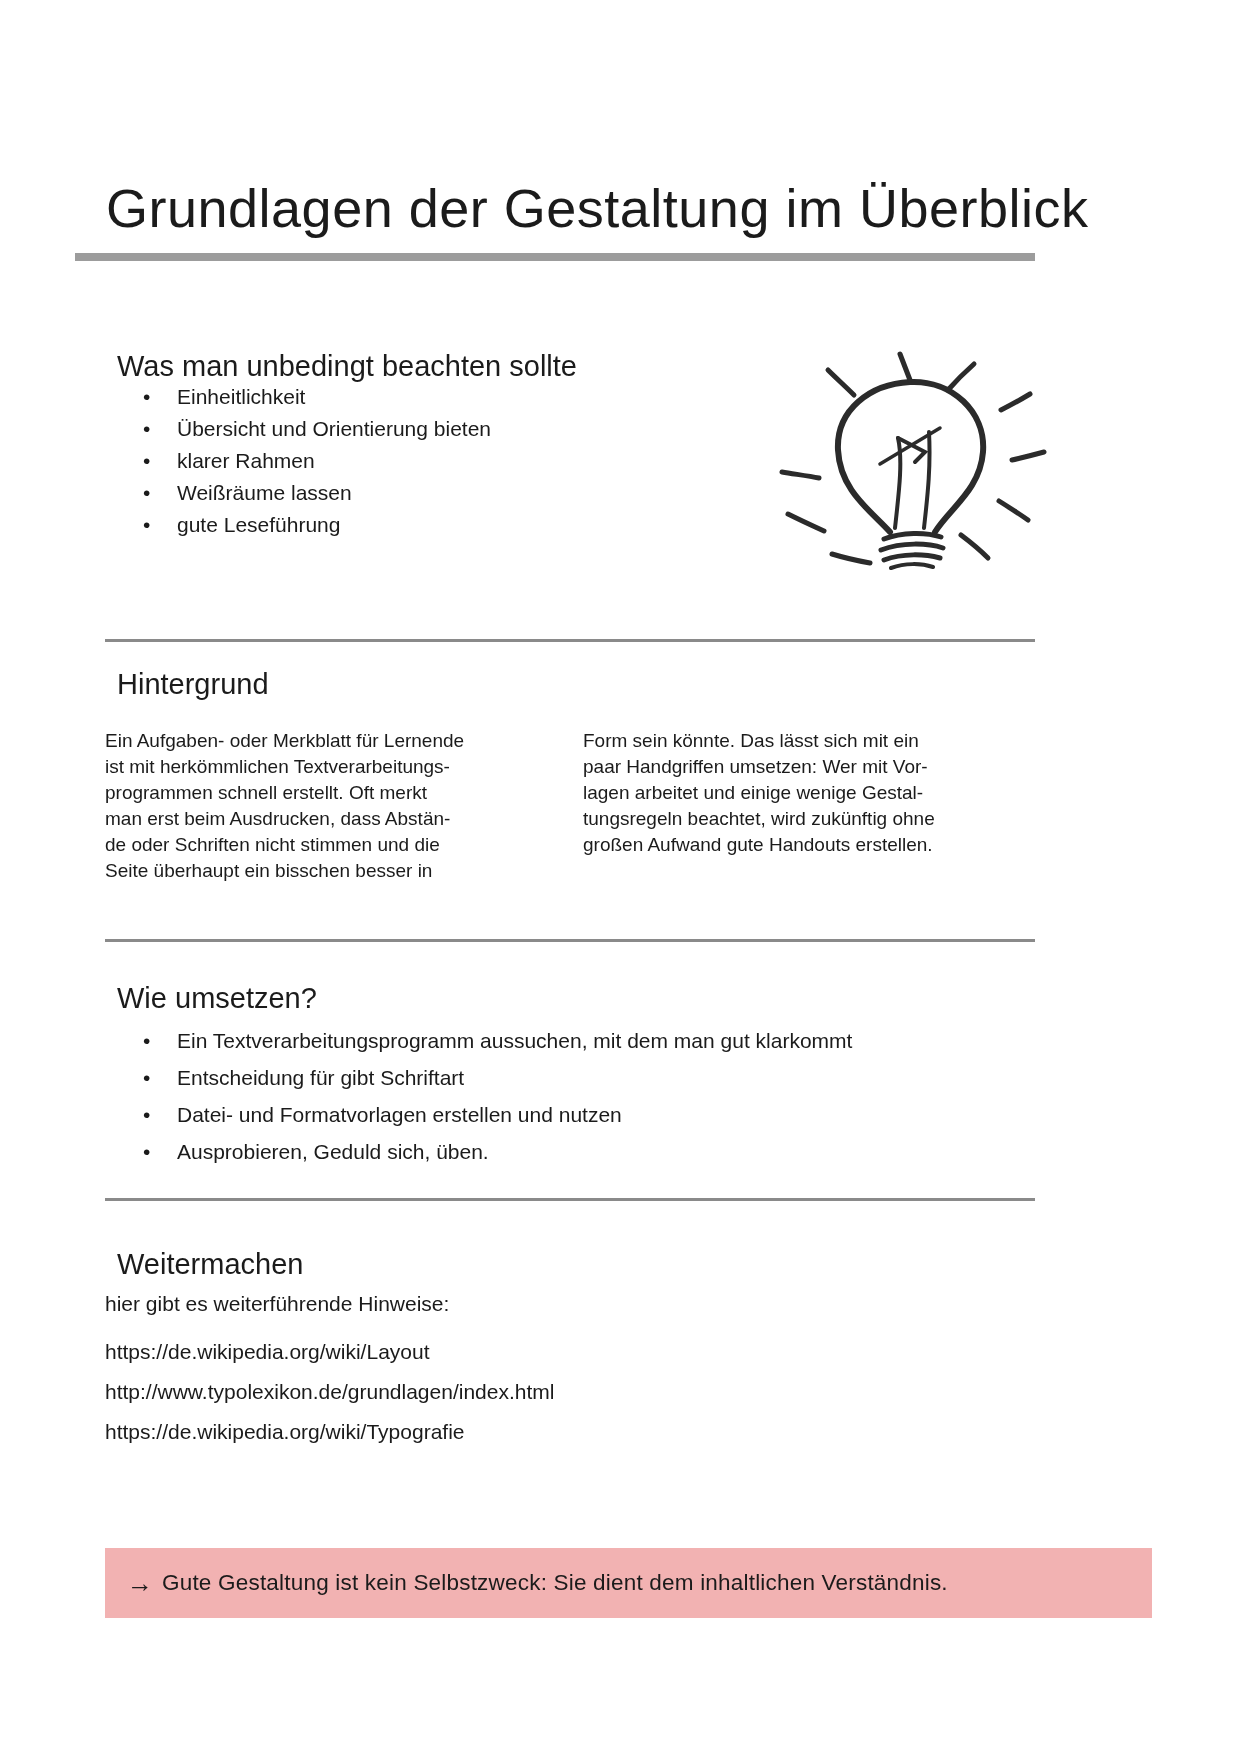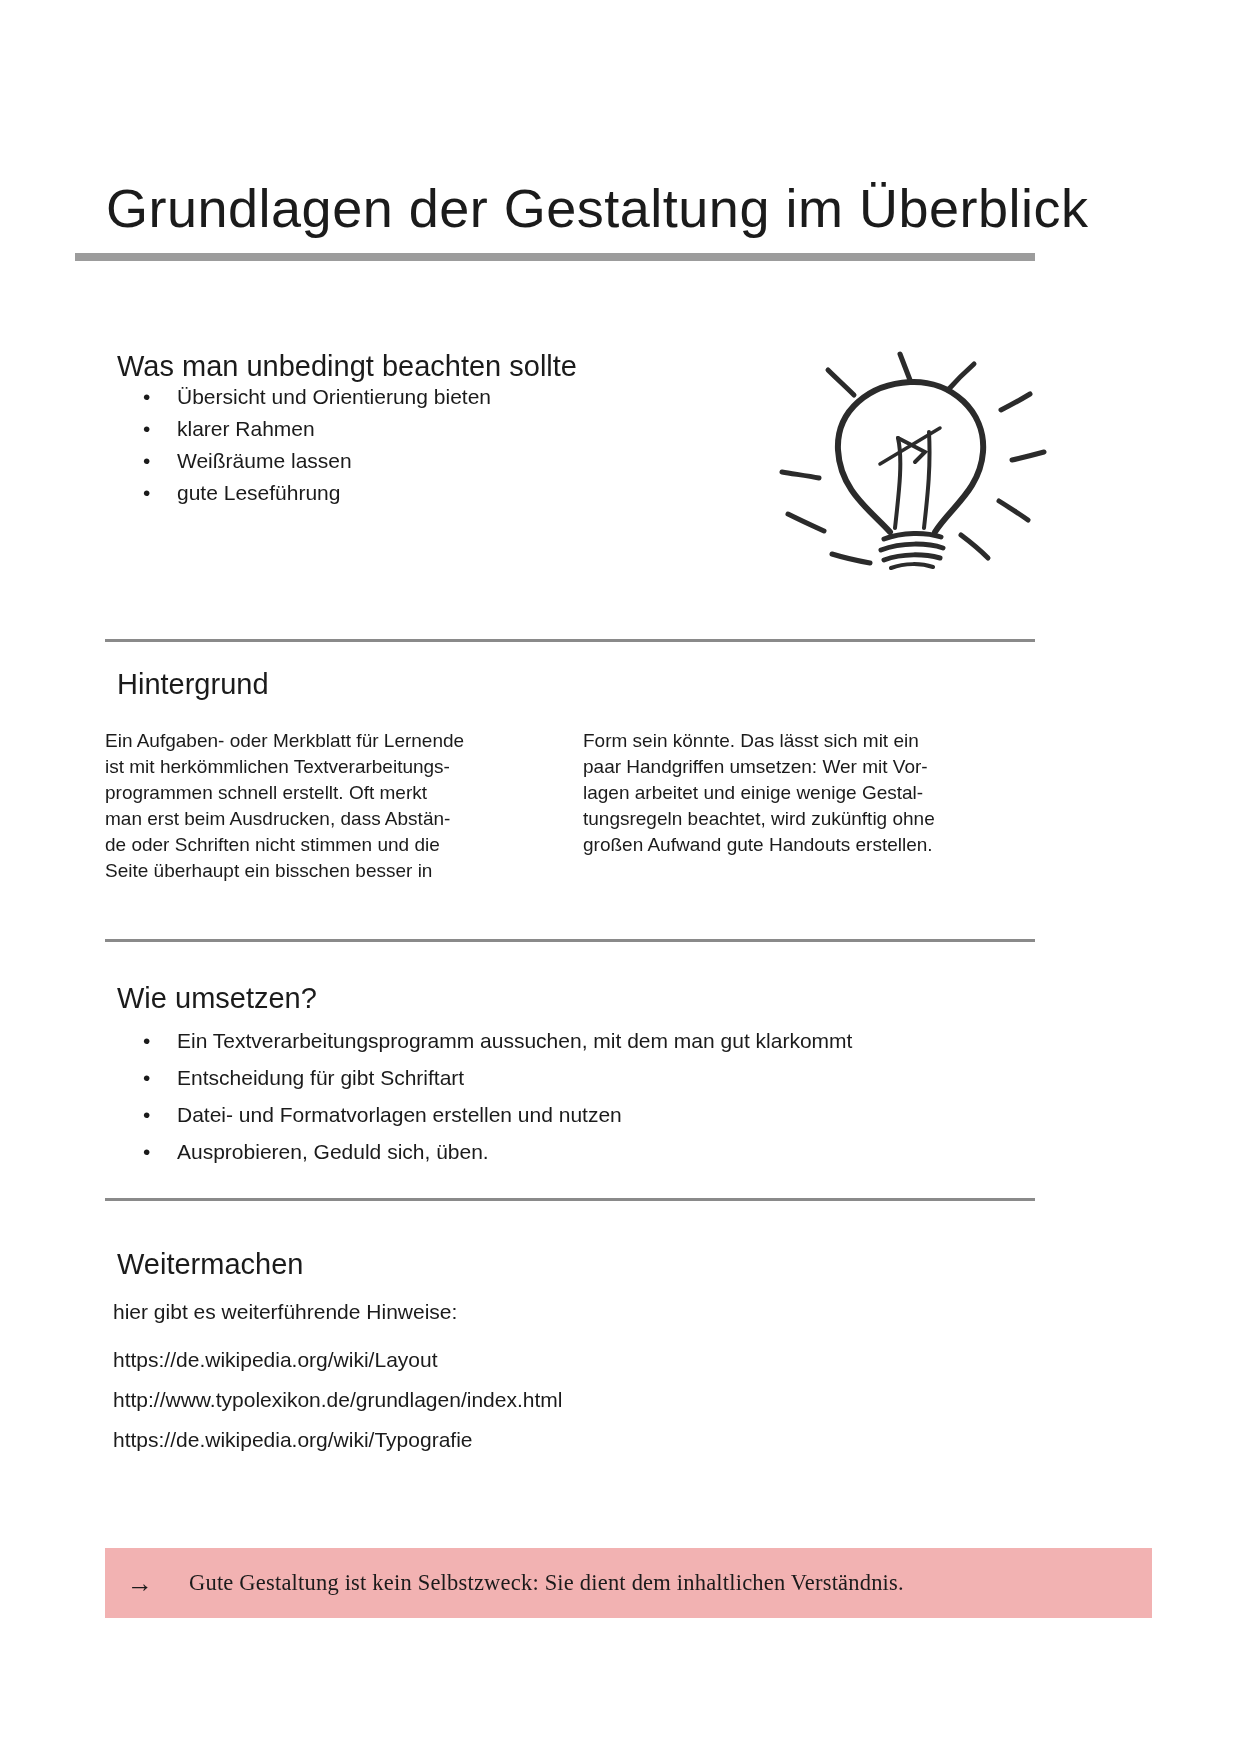--- a/index.html
+++ b/index.html
@@ -42,42 +42,43 @@
   }
   .bulb { position:absolute; left:712px; top:342px; width:335px; height:228px; }
   .cols { position:absolute; left:105px; top:728px; width:930px; display:flex; }
   .col {
     width:438px; margin:0;
     font-size:19px; line-height:26px;
     white-space:pre-line;
   }
   .col.right { margin-left:40px; }
   .intro, .link {
-    position:absolute; left:105px; margin:8px;
+    position:absolute; left:105px; margin:0;
     font-size:21px; white-space:nowrap;
   }
   .callout {
     position:absolute; left:105px; top:1548px;
     width:1047px; height:70px;
     display:flex; align-items:center;
     font-size:22.5px;
   }
   .callout .arrow { margin-left:22px; font-size:26px; }
-  .callout .ctext { margin-left:36px; letter-spacing:0.2px;font-family:Liberation Serif, serif; }
+  .callout .ctext { margin-left:9px; letter-spacing:0.2px; }
 </style>
 </head>
 <body>
 
 <div class="page">
 
   <h1 class="title">Grundlagen der Gestaltung im Überblick</h1>
   <div class="title-rule" style="background: rgb(156, 156, 156);"></div>
 
   <h2 class="h2" style="top:338px;">Was man unbedingt beachten sollte</h2>
   <ul class="bullets tight" style="top:381px;">
+    <li>Einheitlichkeit</li>
     <li>Übersicht und Orientierung bieten</li>
     <li>klarer Rahmen</li>
     <li>Weißräume lassen</li>
     <li>gute Leseführung</li>
   </ul>
 
   <div class="bulb">
     <svg width="335" height="228" viewBox="0 0 335 228" fill="none" stroke="#2b2b2b" stroke-linecap="round">
 
       <path d="M178,190 C158,168 128,148 126,108 C124,68 158,42 198,40 C240,38 274,70 271,110 C268,148 238,166 223,190" stroke-width="6"></path>

